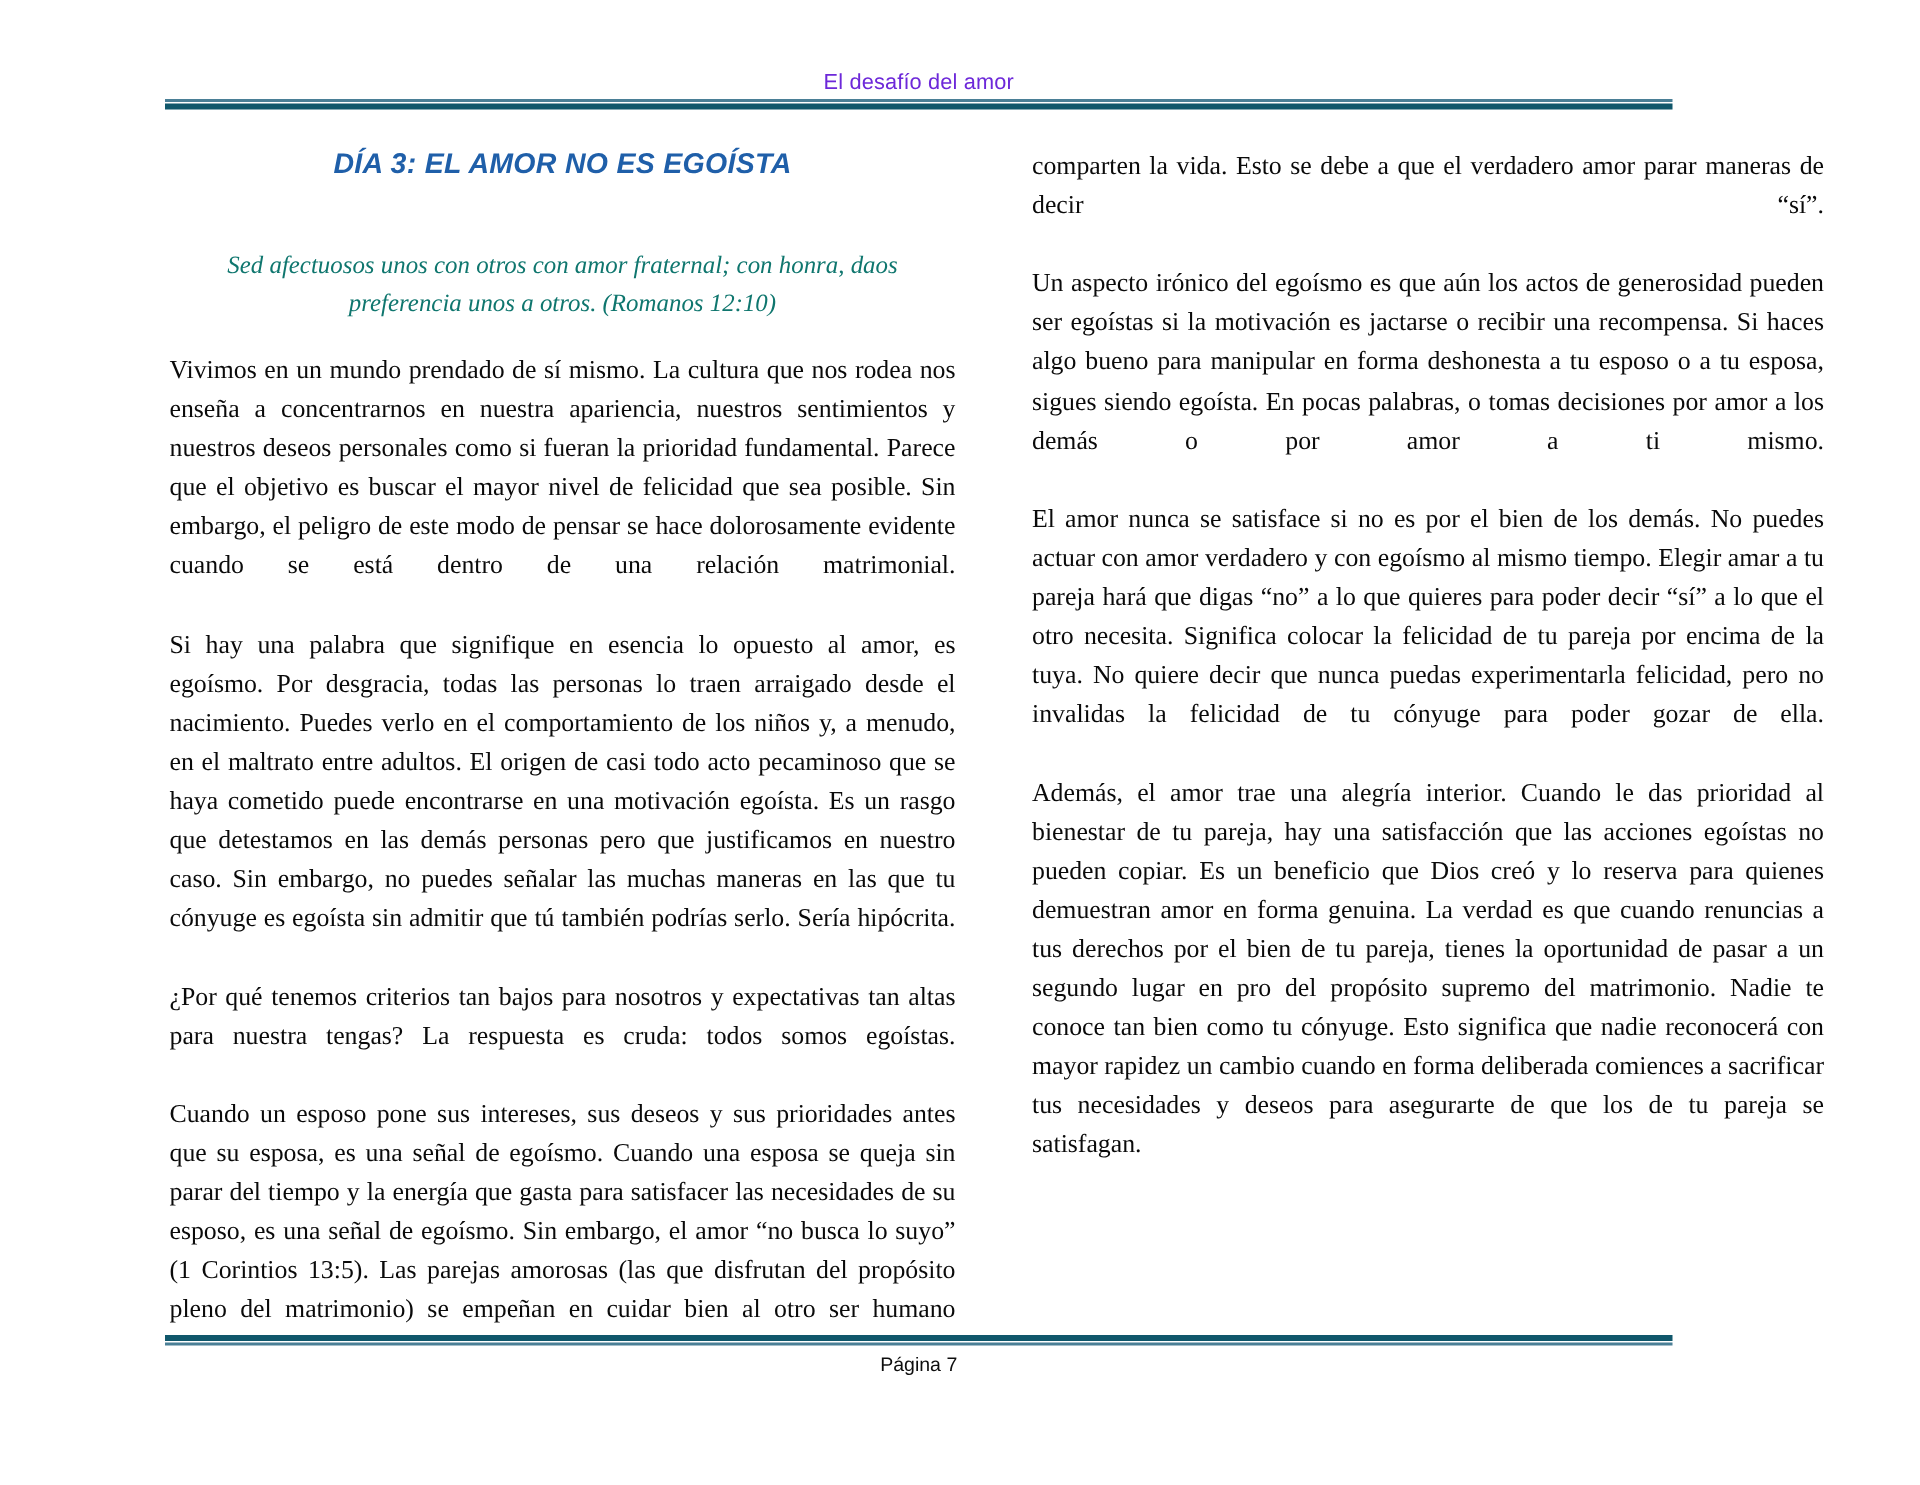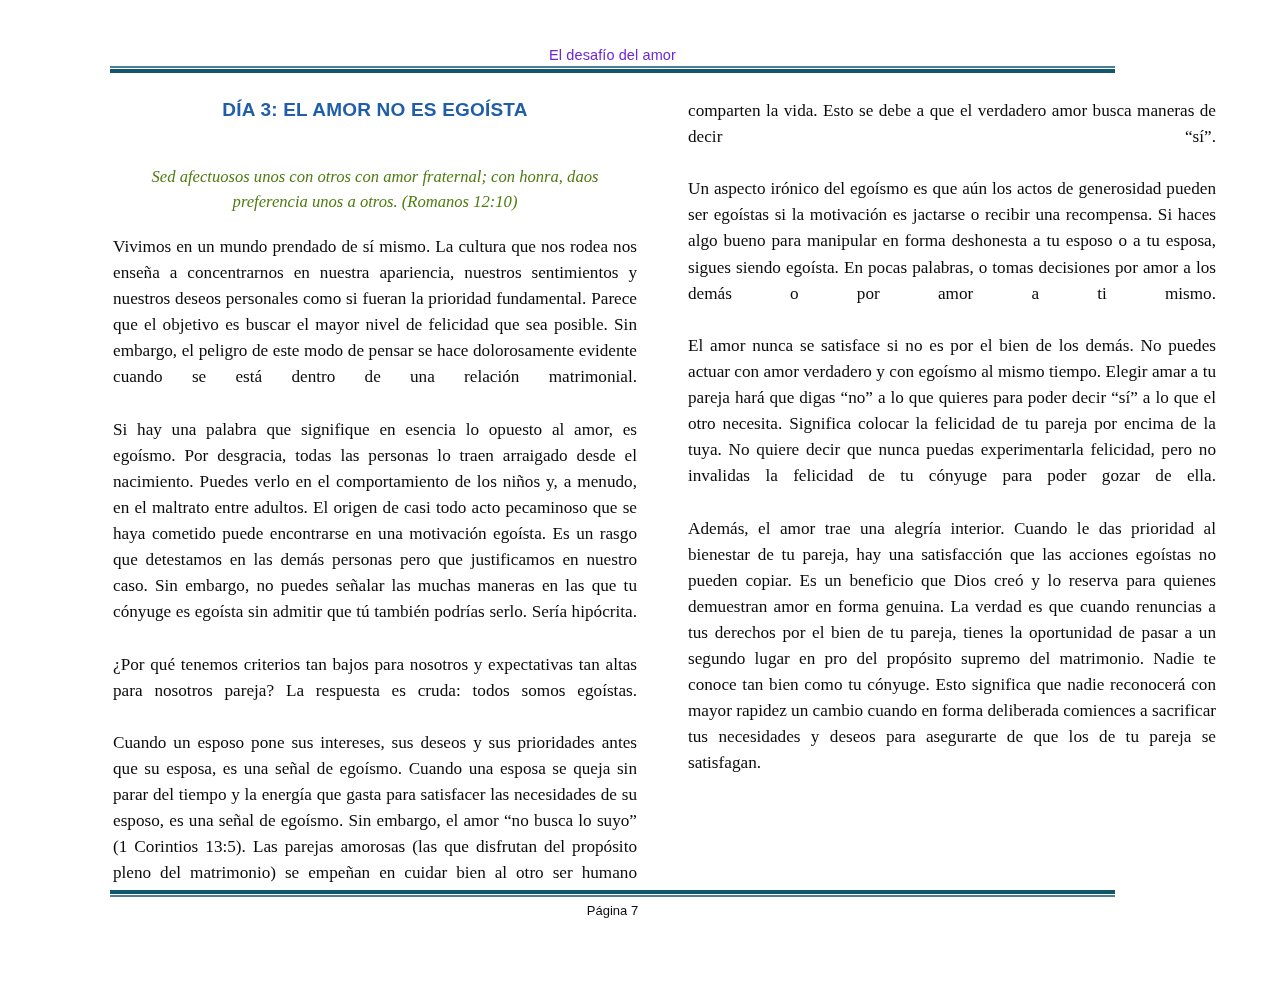--- a/index.html
+++ b/index.html
@@ -117,30 +117,31 @@
 
   .day-title {
     font-family: "Liberation Sans", sans-serif;
     font-weight: bold;
     font-size: 19px;
     line-height: 24px;
     color: #1f5fa9;
     text-align: center;
     margin: 0 0 6px 0;
     letter-spacing: 0.2px;
+    font-style: italic;
   }
 
   .verse {
     font-family: "Liberation Serif", serif;
     font-style: italic;
     font-size: 16.6px;
     line-height: 25px;
     text-align: center;
     margin: 42px 4px 20px 4px;
-    color: #4d7c0f;
+    color: #0f766e;
   }
 
   p.para {
     margin: 0;
     font-family: "Liberation Serif", serif;
     font-size: 17.2px;
     line-height: 26.1px;
     text-align: justify;
     text-justify: inter-word;
     color: #0a0a0a;
@@ -169,26 +170,26 @@
     <div class="rule-thick"></div>
   </div>
 
   <div class="body-area">
 
     <div class="col col-left">
       <h1 class="day-title">DÍA 3: EL AMOR NO ES EGOÍSTA</h1>
       <div class="verse">Sed afectuosos unos con otros con amor fraternal; con honra, daos preferencia unos a otros. (Romanos 12:10)</div>
       <p class="para">Vivimos en un mundo prendado de sí mismo. La cultura que nos rodea nos enseña a concentrarnos en nuestra apariencia, nuestros sentimientos y nuestros deseos personales como si fueran la prioridad fundamental. Parece que el objetivo es buscar el mayor nivel de felicidad que sea posible. Sin embargo, el peligro de este modo de pensar se hace dolorosamente evidente cuando se está dentro de una relación matrimonial.</p>
       <p class="para">Si hay una palabra que signifique en esencia lo opuesto al amor, es egoísmo. Por desgracia, todas las personas lo traen arraigado desde el nacimiento. Puedes verlo en el comportamiento de los niños y, a menudo, en el maltrato entre adultos. El origen de casi todo acto pecaminoso que se haya cometido puede encontrarse en una motivación egoísta. Es un rasgo que detestamos en las demás personas pero que justificamos en nuestro caso. Sin embargo, no puedes señalar las muchas maneras en las que tu cónyuge es egoísta sin admitir que tú también podrías serlo. Sería hipócrita.</p>
-      <p class="para">¿Por qué tenemos criterios tan bajos para nosotros y expectativas tan altas para nosotros pareja? La respuesta es cruda: todos somos egoístas.</p>
+      <p class="para">¿Por qué tenemos criterios tan bajos para nosotros y expectativas tan altas para nuestra tengas? La respuesta es cruda: todos somos egoístas.</p>
       <p class="para">Cuando un esposo pone sus intereses, sus deseos y sus prioridades antes que su esposa, es una señal de egoísmo. Cuando una esposa se queja sin parar del tiempo y la energía que gasta para satisfacer las necesidades de su esposo, es una señal de egoísmo. Sin embargo, el amor “no busca lo suyo” (1 Corintios 13:5). Las parejas amorosas (las que disfrutan del propósito pleno del matrimonio) se empeñan en cuidar bien al otro ser humano imperfecto con quien</p>
     </div>
 
     <div class="col col-right">
-      <p class="para right-first">comparten la vida. Esto se debe a que el verdadero amor busca maneras de decir “sí”.</p>
+      <p class="para right-first">comparten la vida. Esto se debe a que el verdadero amor parar maneras de decir “sí”.</p>
       <p class="para">Un aspecto irónico del egoísmo es que aún los actos de generosidad pueden ser egoístas si la motivación es jactarse o recibir una recompensa. Si haces algo bueno para manipular en forma deshonesta a tu esposo o a tu esposa, sigues siendo egoísta. En pocas palabras, o tomas decisiones por amor a los demás o por amor a ti mismo.</p>
       <p class="para">El amor nunca se satisface si no es por el bien de los demás. No puedes actuar con amor verdadero y con egoísmo al mismo tiempo. Elegir amar a tu pareja hará que digas “no” a lo que quieres para poder decir “sí” a lo que el otro necesita. Significa colocar la felicidad de tu pareja por encima de la tuya. No quiere decir que nunca puedas experimentarla felicidad, pero no invalidas la felicidad de tu cónyuge para poder gozar de ella.</p>
       <p class="para">Además, el amor trae una alegría interior. Cuando le das prioridad al bienestar de tu pareja, hay una satisfacción que las acciones egoístas no pueden copiar. Es un beneficio que Dios creó y lo reserva para quienes demuestran amor en forma genuina. La verdad es que cuando renuncias a tus derechos por el bien de tu pareja, tienes la oportunidad de pasar a un segundo lugar en pro del propósito supremo del matrimonio. Nadie te conoce tan bien como tu cónyuge. Esto significa que nadie reconocerá con mayor rapidez un cambio cuando en forma deliberada comiences a sacrificar tus necesidades y deseos para asegurarte de que los de tu pareja se satisfagan.</p>
 
     </div>
 
   </div>
 
   <div class="ftr-rule">
     <div class="rule-thick"></div>

